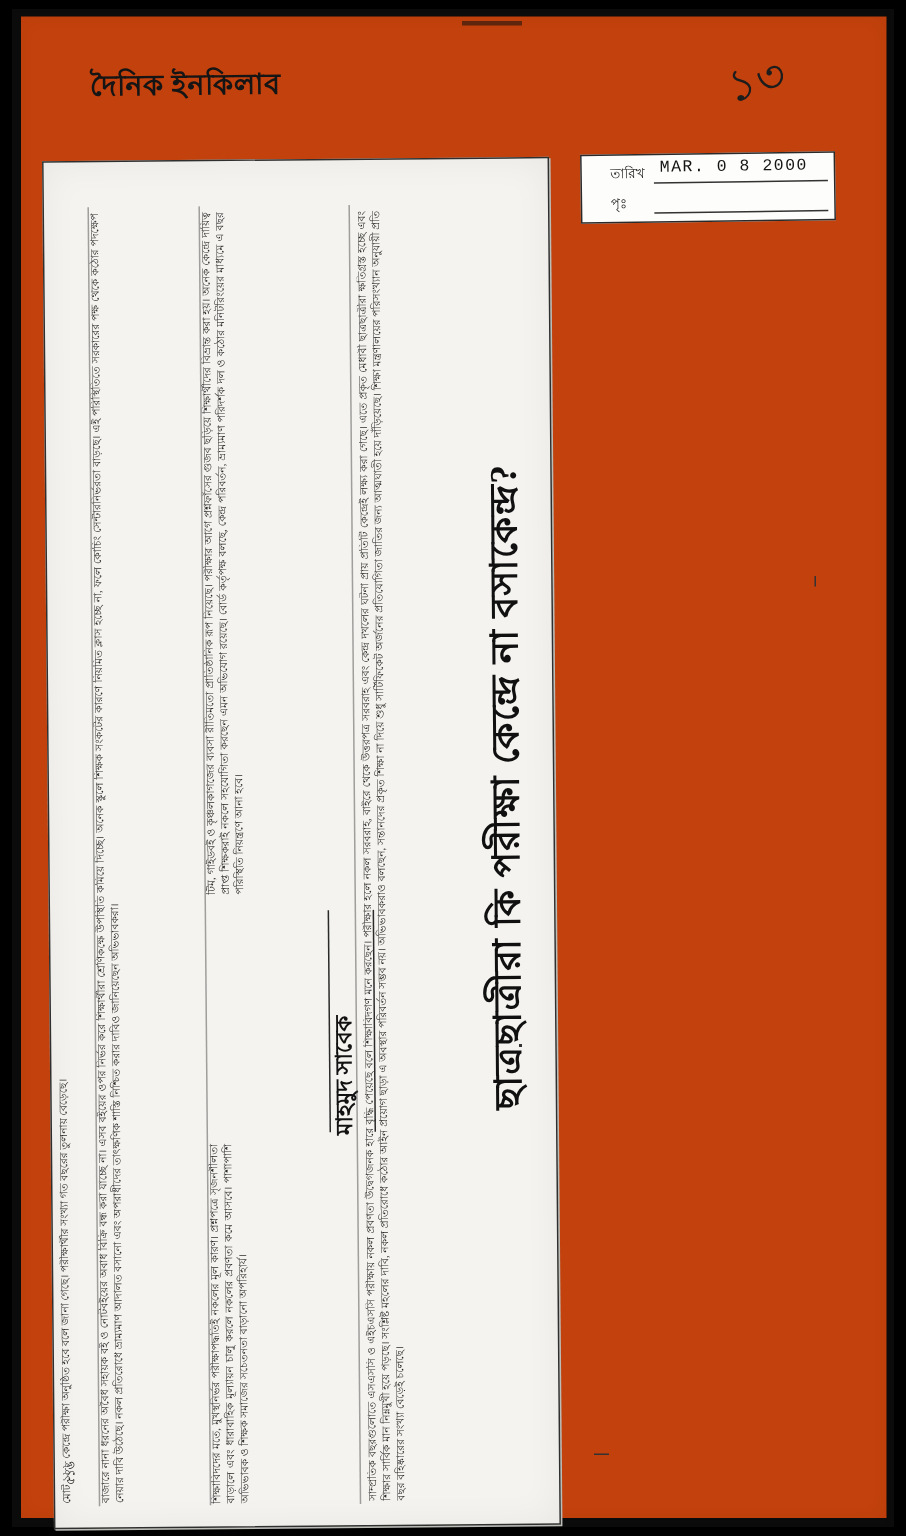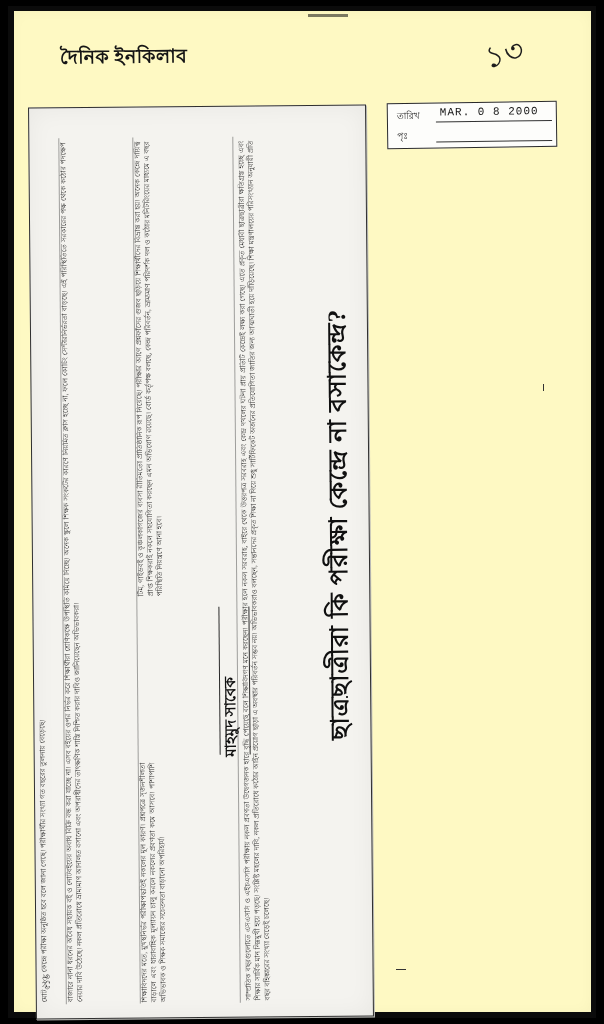--- a/index.html
+++ b/index.html
@@ -15,21 +15,21 @@
     overflow: hidden;
   }
 
   
   #page-sheet {
     position: absolute;
     left: 8px;
     top: 6px;
     width: 588px;
     height: 1012px;
-    background: #fef9c3;
+    background: #c2410c;
     box-shadow: inset 0 0 18px rgba(0,0,0,0.06);
   }
   
   .edge {
     position: absolute;
     background: #0b0b0b;
   }
   .edge.top    { left:0;  top:0;    width:588px; height:5px; }
   .edge.bottom { left:0;  bottom:0; width:588px; height:6px; }
   .edge.left   { left:0;  top:0;    width:6px;   height:1012px; }
@@ -72,21 +72,21 @@
     left: 379px;
     top: 96px;
     width: 168px;
     height: 44px;
     border: 1px solid #2a2a2a;
     background: #fdfdfb;
     transform: rotate(-0.8deg);
   }
   #date-stamp .stamp-row {
     position: absolute;
-    left: 9px;
+    left: 19px;
     font-size: 9px;
     color: #1c1c1c;
     font-family: Liberation Mono, monospace;
     white-space: nowrap;
   }
   #date-stamp .stamp-row.r1 { top: 5px; }
   #date-stamp .stamp-row.r2 { top: 25px; }
   #date-stamp .stamp-date {
     position: absolute;
     left: 52px;

